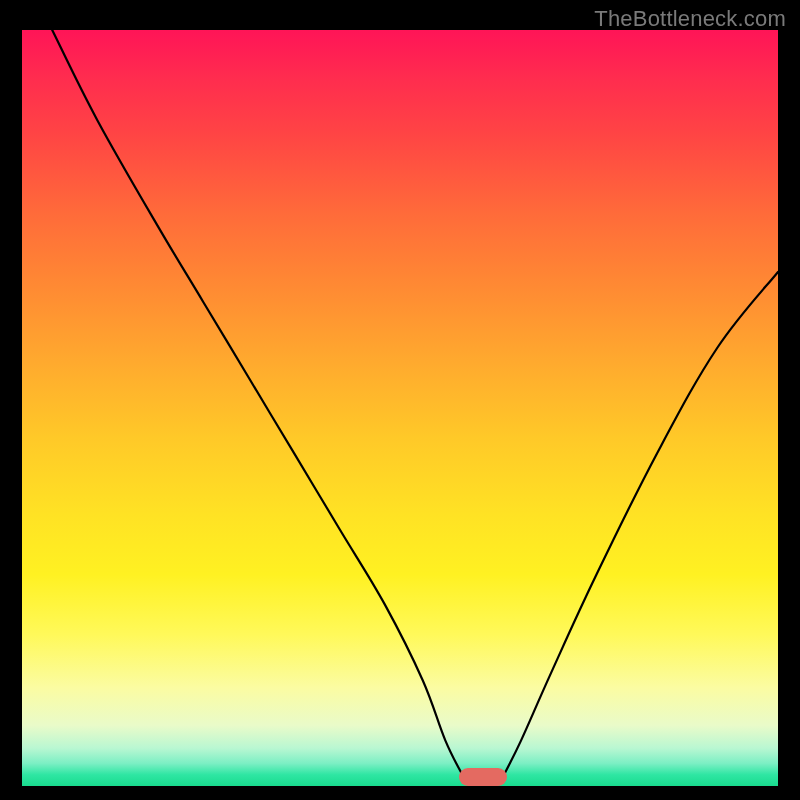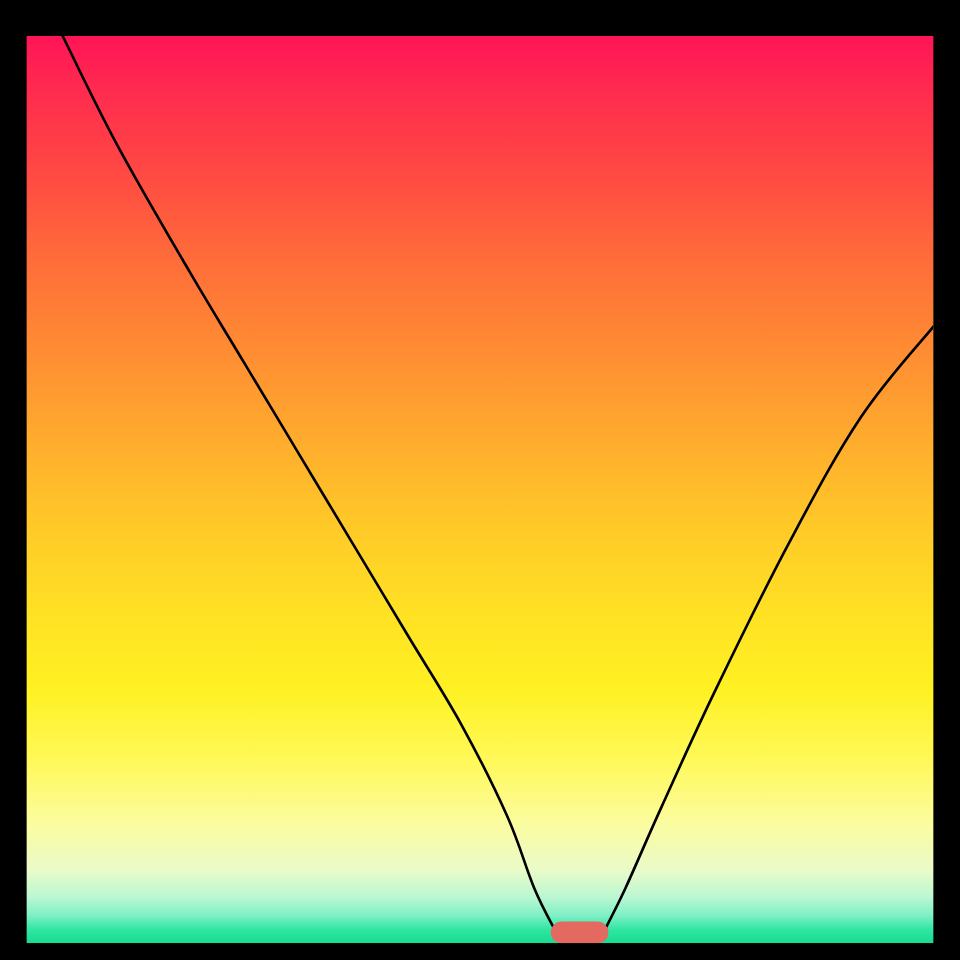--- a/index.html
+++ b/index.html
@@ -77,20 +77,21 @@
     stroke-width: 2.2;
     stroke-linecap: round;
     stroke-linejoin: round;
   }
 </style>
 </head>
 <body>
 
 <div class="frame">
 
+  <div class="watermark">TheBottleneck.com</div>
 
   <div class="plot-area">
     <div class="gradient"></div>
 
     <svg class="curve" viewBox="0 0 756 756">
       <path d="M 30.2 0.0 C 38.4 16.3, 56.5 55.3, 75.6 90.7 C 94.7 126.1, 117.0 163.9, 136.1 196.6 C 155.1 229.2, 165.1 244.9, 181.4 272.2 C 197.8 299.4, 210.5 320.5, 226.8 347.8 C 243.1 375.0, 255.8 396.1, 272.2 423.4 C 288.5 450.6, 301.2 471.7, 317.5 499.0 C 333.8 526.2, 347.9 547.3, 362.9 574.6 C 377.8 601.8, 389.8 625.7, 400.7 650.2 C 411.6 674.7, 415.9 692.9, 423.4 710.6 C 430.8 728.3, 438.9 741.6, 442.3 748.4"></path>
       <path d="M 480.1 748.4 C 483.5 741.6, 490.1 729.7, 499.0 710.6 C 507.8 691.6, 515.6 672.5, 529.2 642.6 C 542.8 612.7, 555.5 583.8, 574.6 544.3 C 593.6 504.9, 613.3 464.2, 635.0 423.4 C 656.8 382.5, 673.7 350.2, 695.5 317.5 C 717.3 284.9, 745.1 255.5, 756.0 241.9"></path>
     </svg>
 
     <div class="marker" style="width: 47.628px; left: 437.346px; top: 738px;"></div>

